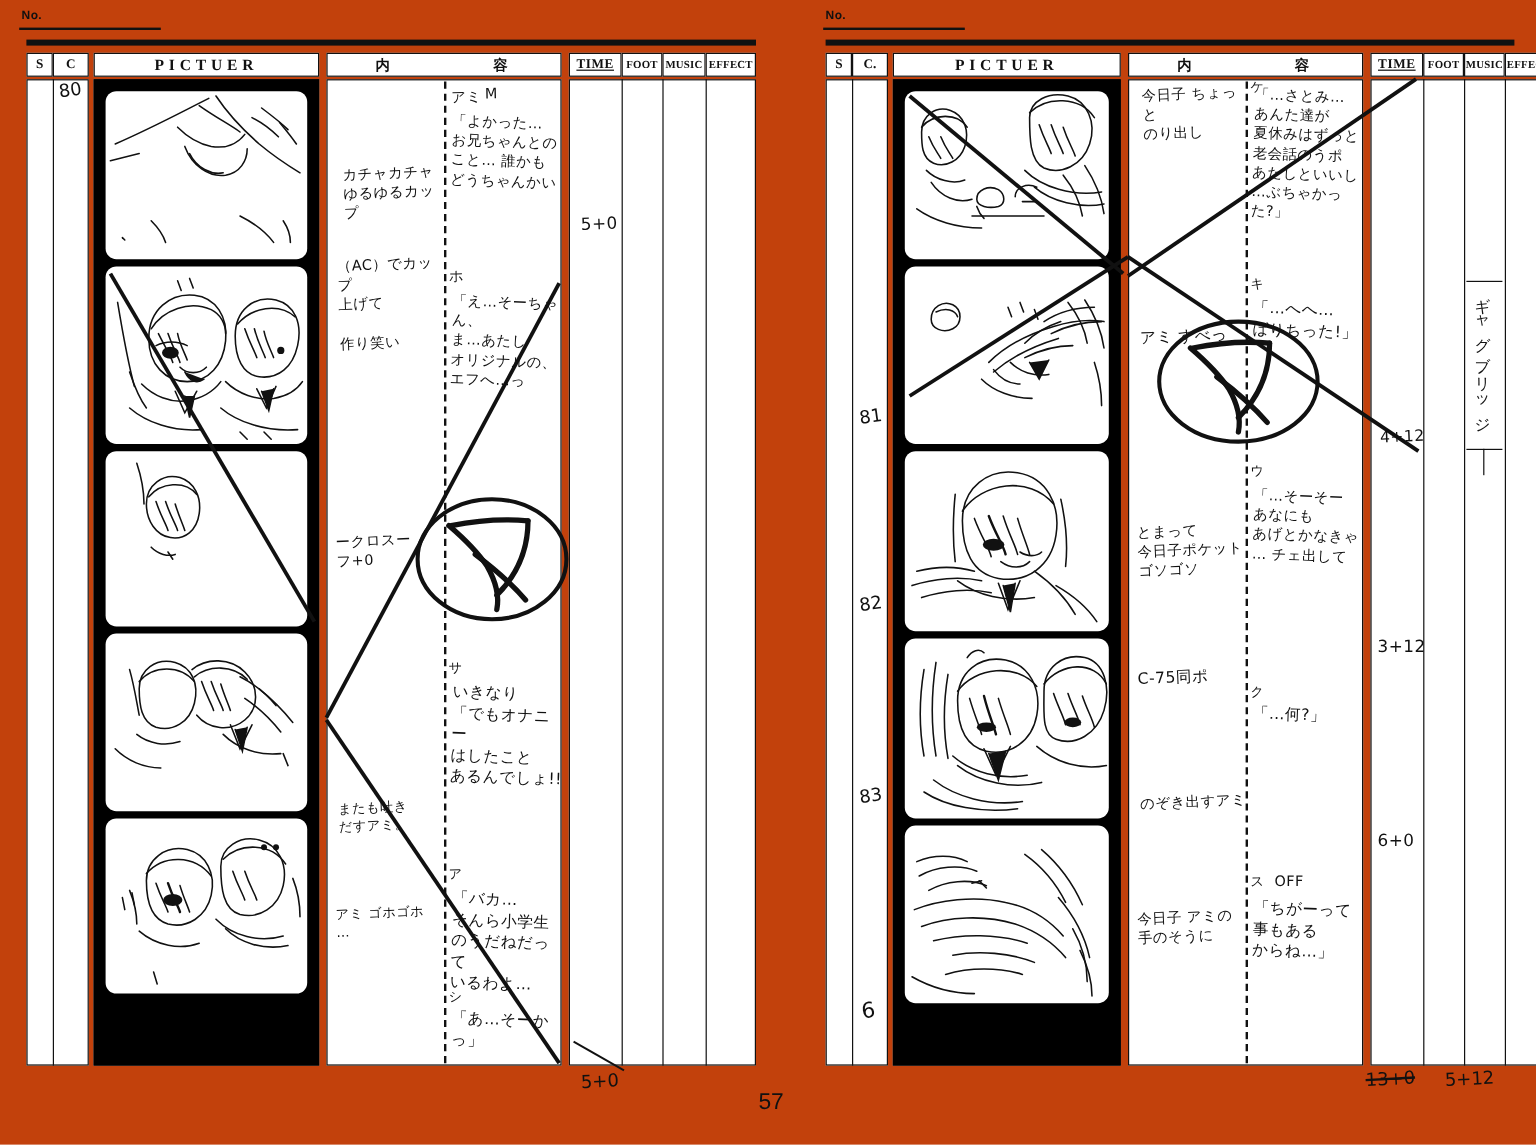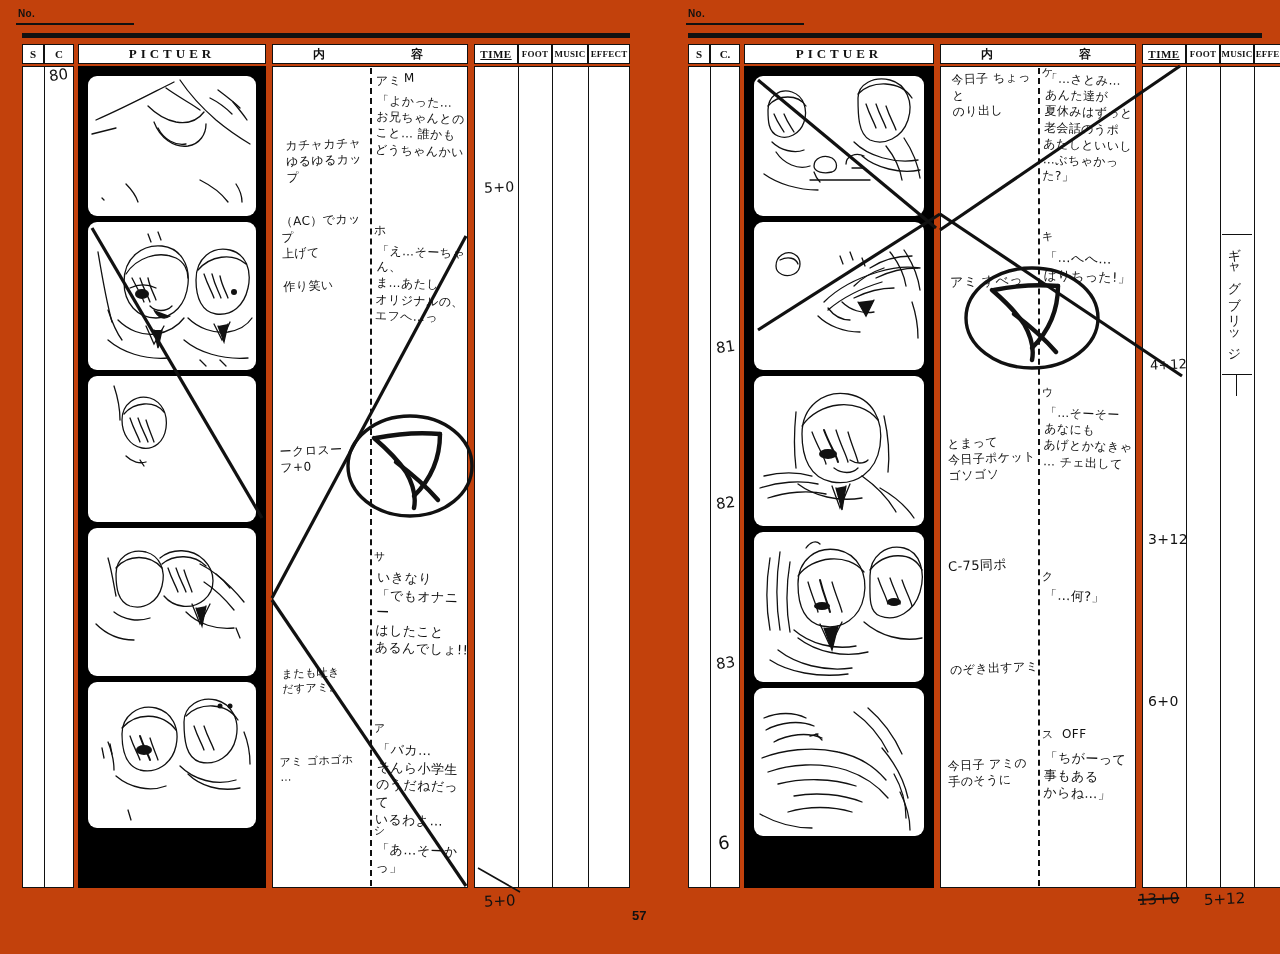--- a/index.html
+++ b/index.html
@@ -133,22 +133,22 @@
   .bigmark svg { display:block; }
 
   
   .strike { position: absolute; pointer-events: none; }
   .strike svg { display: block; }
 
   
   .pageno {
     position: absolute;
     font-family: "Liberation Sans", sans-serif;
-    font-size: 13px;
-    font-weight: bold;
+    font-size: 19px;
+    font-weight: normal;
     color: #111;
   }
 
   
   .total {
     position: absolute;
     font-family: "DejaVu Sans", sans-serif;
     font-size: 15px;
     color: #111;
     transform: rotate(-3deg);

